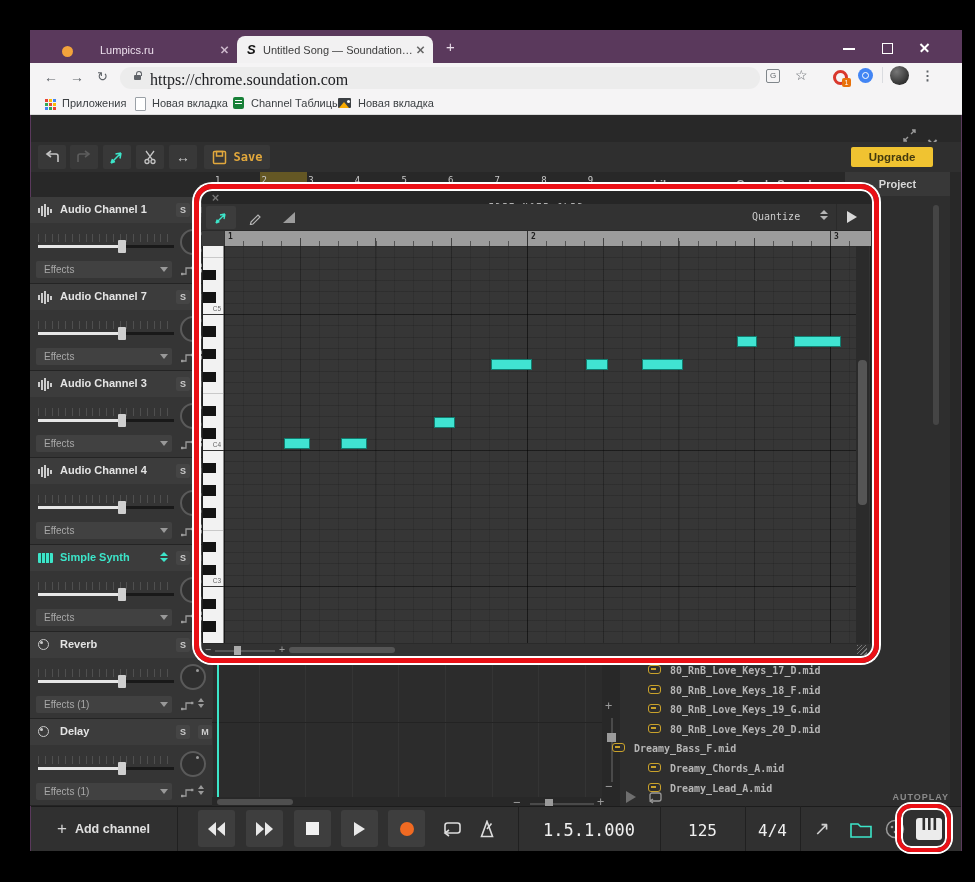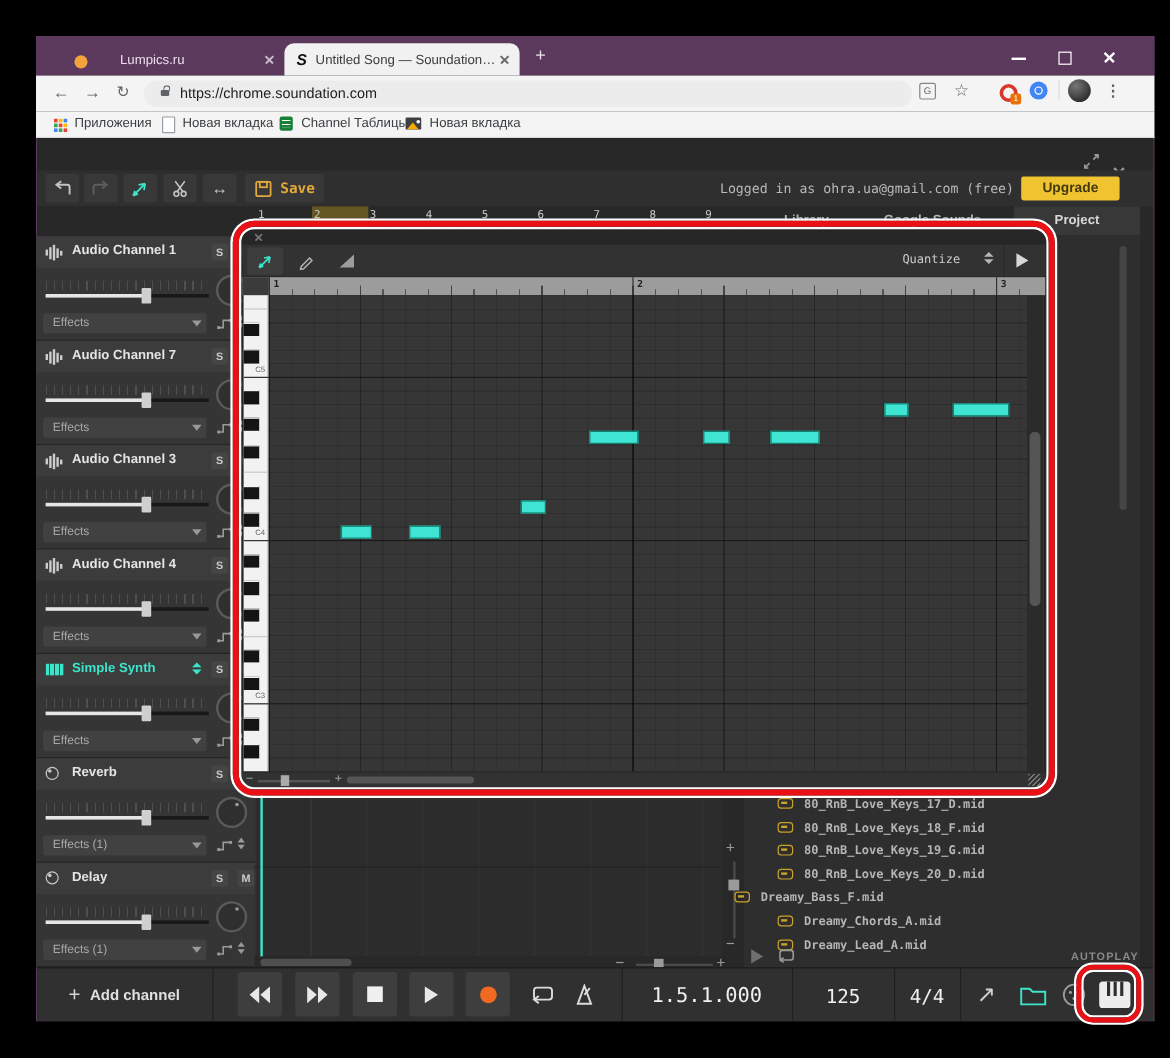--- a/index.html
+++ b/index.html
@@ -74,21 +74,21 @@
   <div class="a" style="left:882px;top:43px;width:9px;height:9px;border:1.3px solid #fff;"></div>
   <div class="a xicon" style="left:919px;top:42px;color:#fff;"></div>
 
   <div class="a chrome-bar"></div>
   <div class="a" style="left:44px;top:69px;font-size:14px;color:#5f6368;">←</div>
   <div class="a" style="left:70px;top:69px;font-size:14px;color:#5f6368;">→</div>
   <div class="a" style="left:97px;top:69px;font-size:13px;color:#5f6368;">↻</div>
   <div class="a addr">
     <div class="a" style="left:14px;top:8px;width:7px;height:5px;background:#5f6368;border-radius:1px;"></div>
     <div class="a" style="left:15.5px;top:4px;width:4px;height:4px;border:1.3px solid #5f6368;border-bottom:none;border-radius:3px 3px 0 0;"></div>
-    <div class="a" style="left:30px;top:4px;font-size:12px;color:#202124;">https://chrome.soundation.com</div>
+    <div class="a" style="left:30px;top:4px;font-size:16px;color:#202124;font-family:Liberation Serif, serif;">https://chrome.soundation.com</div>
   </div>
   <div class="a" style="left:766px;top:69px;width:12px;height:12px;border:1px solid #80868b;border-radius:2px;color:#5f6368;font-size:8px;text-align:center;line-height:12px;">G</div>
   <div class="a" style="left:795px;top:67px;font-size:14px;color:#5f6368;">☆</div>
   <div class="a" style="left:833px;top:70px;width:9px;height:9px;border:3px solid #d9372c;border-radius:50%;"></div>
   <div class="a" style="left:842px;top:78px;width:9px;height:9px;background:#e8710a;border-radius:2px;color:#fff;font-size:7px;text-align:center;line-height:9px;">1</div>
   <div class="a" style="left:858px;top:68px;width:15px;height:15px;background:#4285f4;border-radius:50%;">
     <div class="a" style="left:4px;top:4px;width:7px;height:7px;border:1.5px solid #fff;border-radius:50%;box-sizing:border-box;"></div>
   </div>
   <div class="a" style="left:882px;top:67px;width:1px;height:16px;background:#dadce0;"></div>
   <div class="a" style="left:890px;top:66px;width:19px;height:19px;border-radius:50%;background:radial-gradient(circle at 35% 30%,#777,#151515);"></div>
@@ -144,21 +144,20 @@
       </svg>
   </div>
   <div class="a tcell" style="left:169px;width:28px;color:#c4c4c4;font-size:14px;">↔</div>
   <div class="a tcell" style="left:204px;width:66px;gap:7px;">
     <svg width="15" height="15">
         <rect x="1.5" y="1.5" width="12" height="12" rx="1" fill="none" stroke="#e2a83c" stroke-width="1.5"></rect>
         <rect x="4.5" y="1.5" width="6" height="4.5" fill="none" stroke="#e2a83c" stroke-width="1.5"></rect>
       </svg>
     <span class="mono" style="font-size:12px;font-weight:bold;color:#e2a83c;">Save</span>
   </div>
-  <div class="a mono" style="left:500px;top:151px;width:345px;text-align:right;font-size:11px;color:#b8b8b8;">Logged in as ohra.ua@gmail.com (free)</div>
   <div class="a" style="left:851px;top:147px;width:82px;height:20px;background:#f0c331;border-radius:2px;color:#443a0e;font-weight:bold;font-size:11.5px;display:flex;align-items:center;justify-content:center;">Upgrade</div>
 
   <div class="a ruler-strip"></div>
   <div class="a" style="left:260px;top:172px;width:47px;height:18px;background:#645724;"></div>
   <div class="a" style="left:212px;top:188px;width:420px;height:6px;background:repeating-linear-gradient(to right,#3d3d3d 0 1px,transparent 1px 11.65px);"></div>
   <div id="ruler-nums">
       <div style="position: absolute; left: 215px; top: 175px; font-size: 9px; color: rgb(201, 201, 201); font-family: &quot;DejaVu Sans Mono&quot;, monospace;">1</div>
       <div style="position: absolute; left: 261.6px; top: 175px; font-size: 9px; color: rgb(201, 201, 201); font-family: &quot;DejaVu Sans Mono&quot;, monospace;">2</div>
       <div style="position: absolute; left: 308.2px; top: 175px; font-size: 9px; color: rgb(201, 201, 201); font-family: &quot;DejaVu Sans Mono&quot;, monospace;">3</div>
       <div style="position: absolute; left: 354.8px; top: 175px; font-size: 9px; color: rgb(201, 201, 201); font-family: &quot;DejaVu Sans Mono&quot;, monospace;">4</div>

